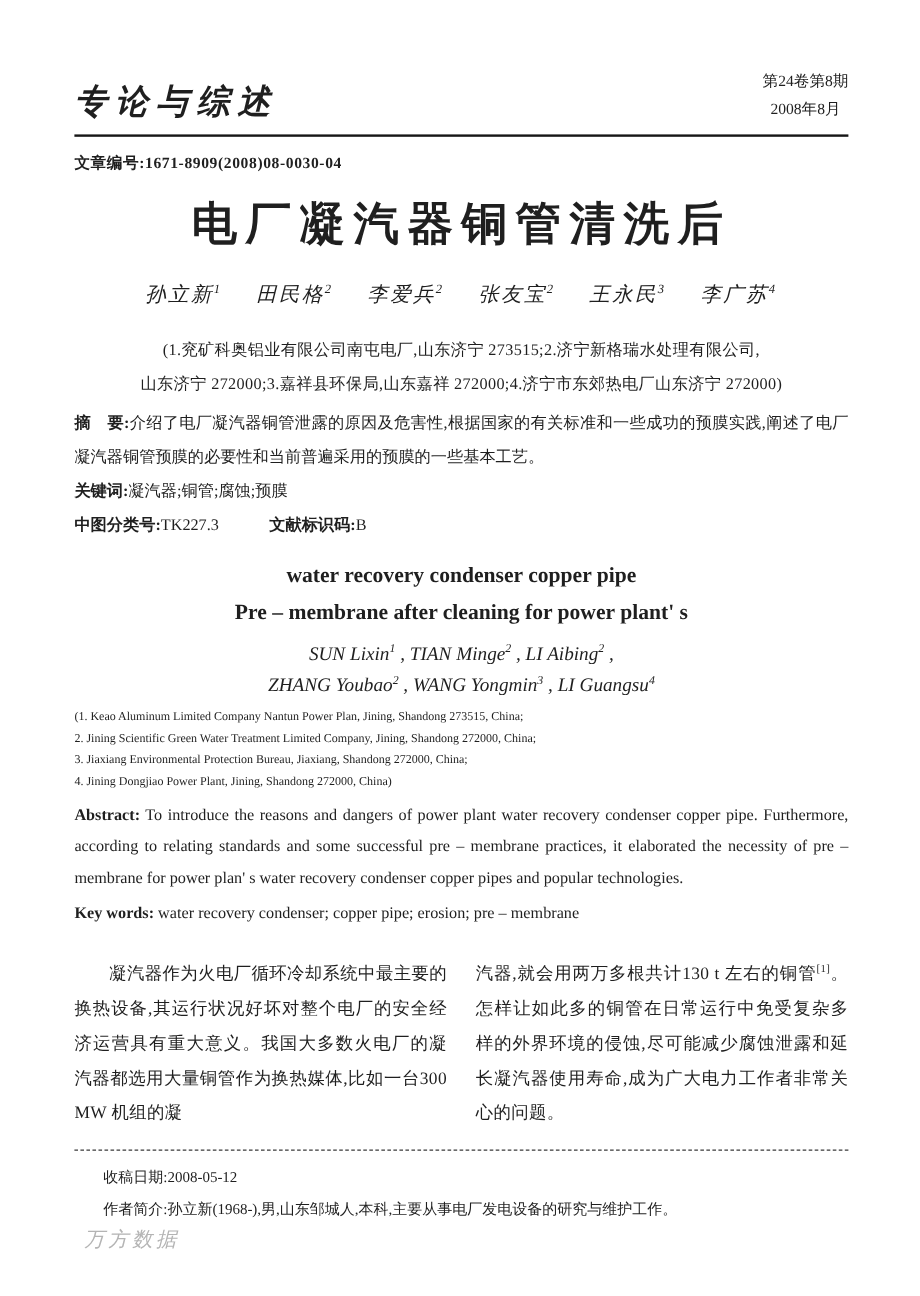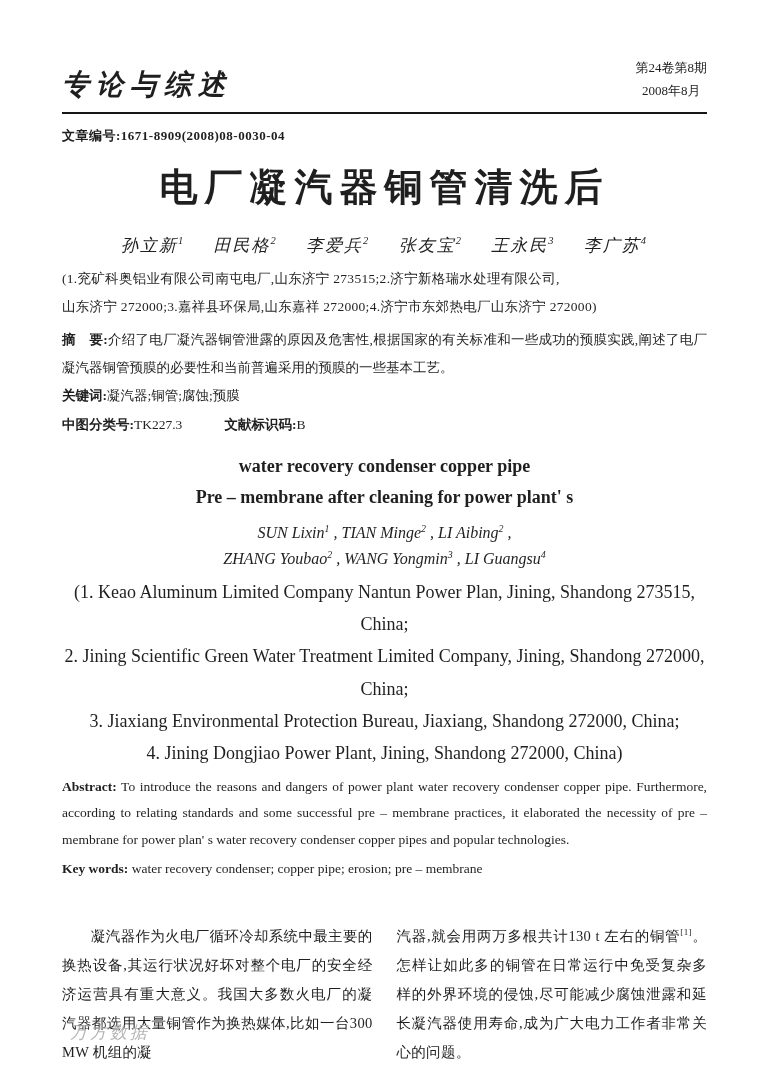--- a/index.html
+++ b/index.html
@@ -33,38 +33,38 @@
   .article-id { margin-top:13px; font-size:13px; font-weight:700; letter-spacing:0.5px; }
   .title-cn {
     margin-top:16px; text-align:center;
     font-family:"Liberation Sans","DejaVu Sans",sans-serif;
     font-weight:900; font-size:38px; letter-spacing:7px; line-height:1.4;
   }
   .authors-cn { margin-top:20px; text-align:center; font-style:italic; font-size:17px; letter-spacing:2px; }
   .authors-cn .au { margin:0 11px; white-space:nowrap; }
   sup { font-size:0.62em; }
 
-  .affil-cn { margin-top:8px; font-size:13.5px; line-height:2.05; letter-spacing:0.3px; }
+  .affil-cn { margin-top:21px; text-align:center; font-size:13.5px; line-height:2.05; letter-spacing:0.3px; }
 
   
   .abs-cn { margin-top:6px; font-size:13.5px; line-height:2.08; text-align:justify; }
   .lbl { font-weight:700;text-align:center; }
   .kw-cn { font-size:13.5px; line-height:2.08; }
   .clc-line { font-size:13.5px; line-height:2.08; }
   .clc-gap { display:inline-block; width:42px; }
 
   
   .title-en { margin-top:12px; text-align:center; font-weight:700; font-size:18px; line-height:1.75; }
   .authors-en { margin-top:6px; text-align:center; font-style:italic; font-size:16px; line-height:1.65; }
-  .affil-en { margin-top:4px; text-align:center; font-size:18px; line-height:1.78; }
+  .affil-en { margin-top:4px; font-size:10px; line-height:1.78; }
   .abs-en { margin-top:5px; font-size:13.5px; line-height:1.98; text-align:justify; }
   .kw-en { font-size:13.5px; line-height:1.98; margin-top:2px; }
 
   
-  .body-cols { margin-top:40px; display:flex; gap:24px; }
+  .body-cols { margin-top:24px; display:flex; gap:24px; }
   .colmn { flex:1; font-size:14.5px; line-height:2.0; text-align:justify; letter-spacing:0.3px; }
   .colmn p { margin:0; }
   .indent { text-indent:2em; }
   .ref-sup { font-size:0.62em; vertical-align:super; }
 
   
   .foot-rule { border:none; border-top:1px dashed #3a3a3a; margin:15px 0 0 0; }
   .footnote { margin-top:9px; padding-left:24px; font-size:12.5px; line-height:2.15; }
 
   

